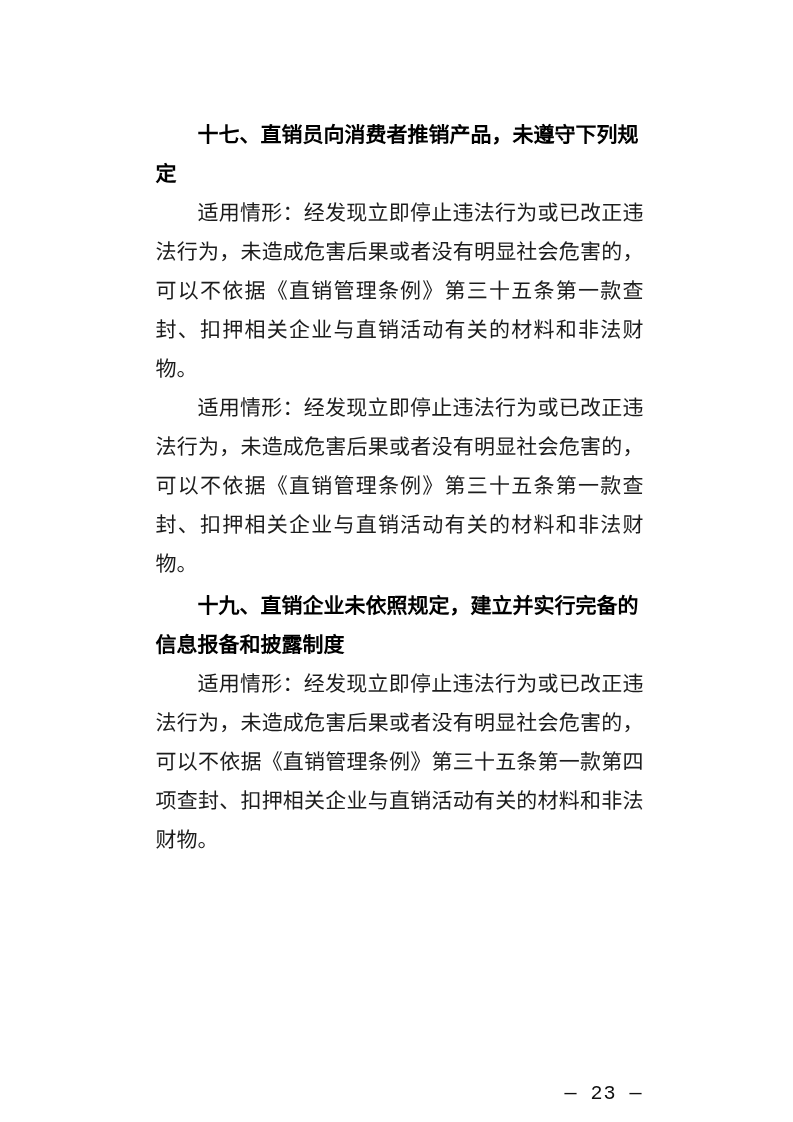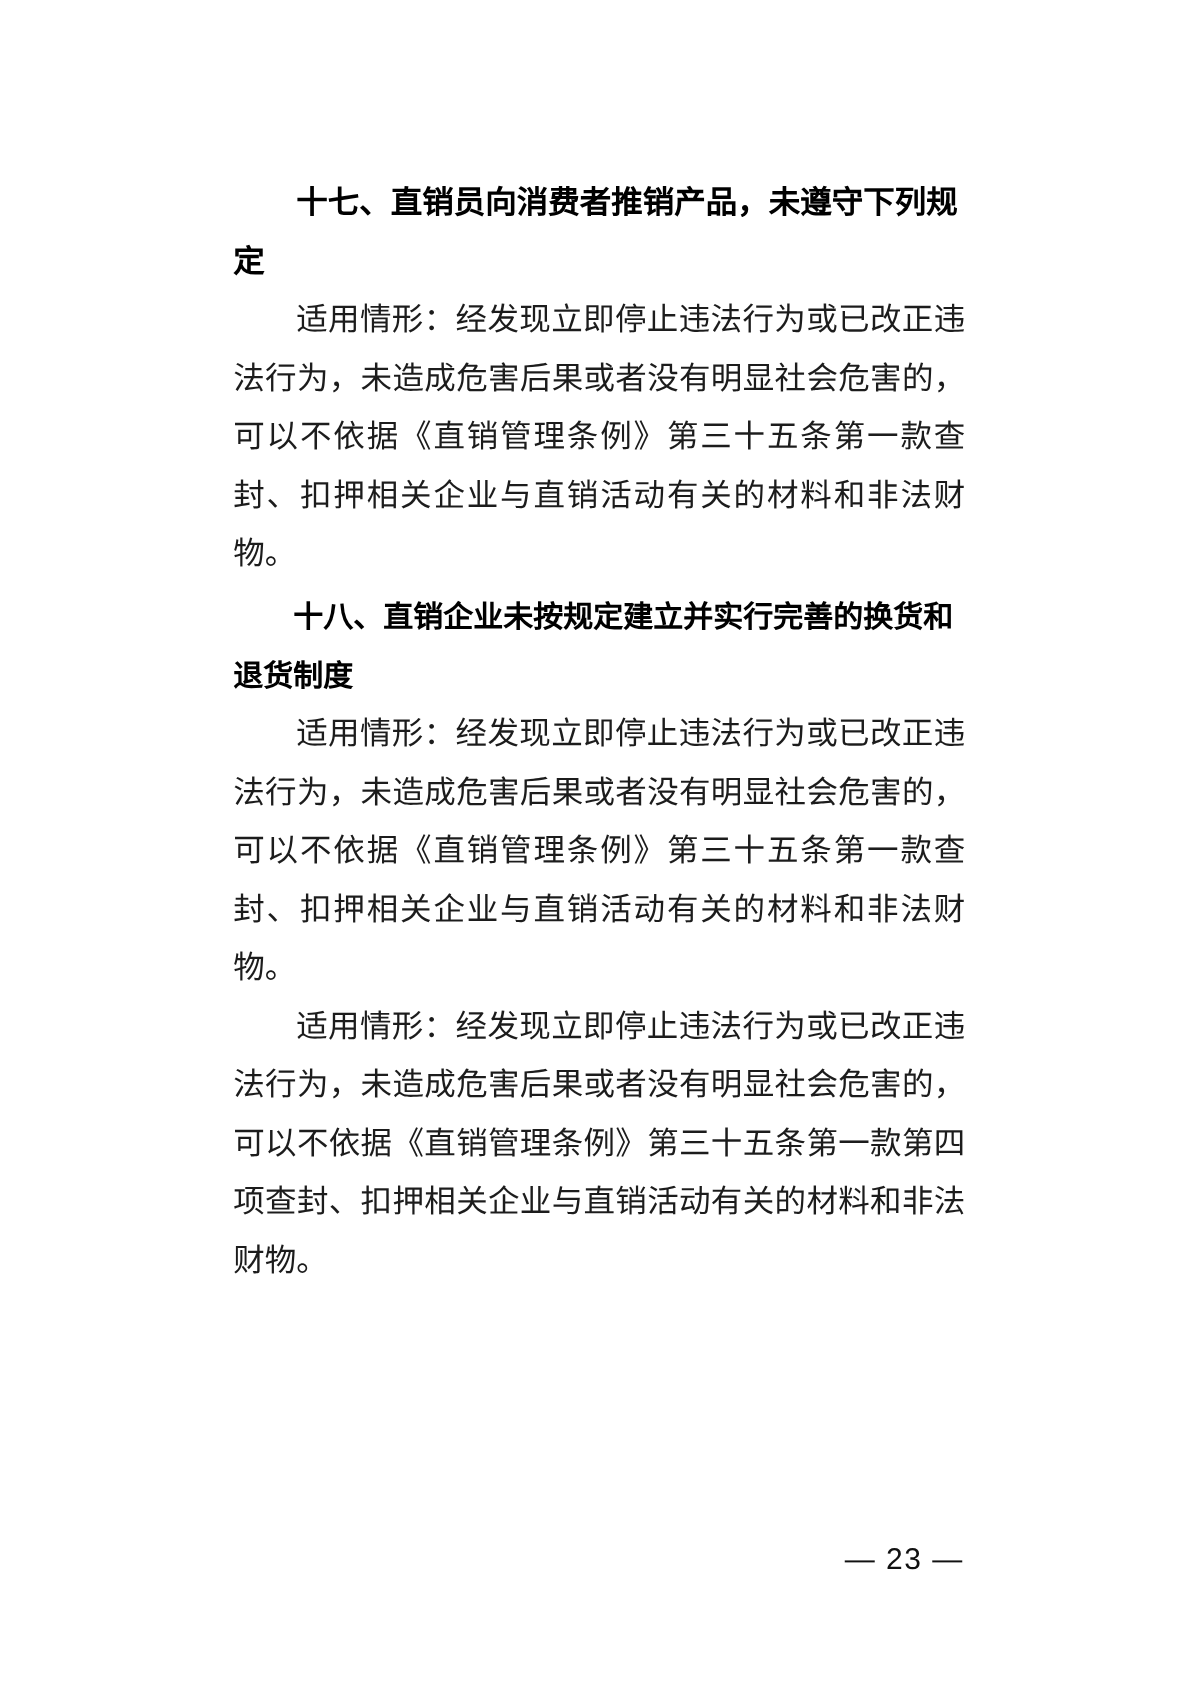--- a/index.html
+++ b/index.html
@@ -35,44 +35,44 @@
   }
   .section:first-child h2 { margin-top: 0; }
   .section h2.condensed { font-size: 20px; }
   .section p {
     margin: 0 -6px 0 0;
     text-indent: 2em;
     text-align: justify;
   }
   .page-number {
     position: absolute;
-    top: 1026px;
+    top: 1080px;
     right: 108px;
-    font-family: Liberation Sans, sans-serif;
+    font-family: Liberation Mono, monospace;
     font-size: 20px;
     line-height: 28px;
     letter-spacing: 1px;
     color: #111111;
     text-align: right;
   }
 </style>
 </head>
 <body>
 
 <div class="page">
 
   <div class="section">
     <h2>十七、直销员向消费者推销产品，未遵守下列规定</h2>
     <p>适用情形：经发现立即停止违法行为或已改正违法行为，未造成危害后果或者没有明显社会危害的，可以不依据《直销管理条例》第三十五条第一款查封、扣押相关企业与直销活动有关的材料和非法财物。</p>
   </div>
 
   <div class="section">
-    <h2 class="condensed">十八、直销企业未按规定建立并实行完善的换货和退货制度</h2>
     <p>适用情形：经发现立即停止违法行为或已改正违法行为，未造成危害后果或者没有明显社会危害的，可以不依据《直销管理条例》第三十五条第一款查封、扣押相关企业与直销活动有关的材料和非法财物。</p>
   </div>
 
   <div class="section">
+    <h2>十九、直销企业未依照规定，建立并实行完备的信息报备和披露制度</h2>
     <p>适用情形：经发现立即停止违法行为或已改正违法行为，未造成危害后果或者没有明显社会危害的，可以不依据《直销管理条例》第三十五条第一款第四项查封、扣押相关企业与直销活动有关的材料和非法财物。</p>
   </div>
 
   <div class="page-number">— 23 —</div>
 
 </div>
 
 </body></html>

